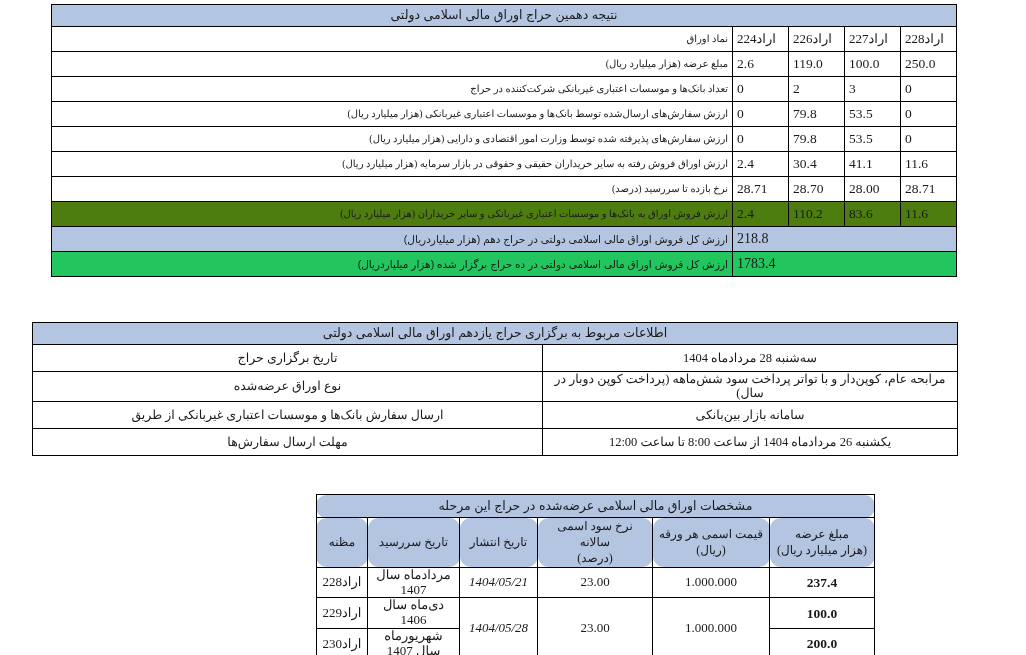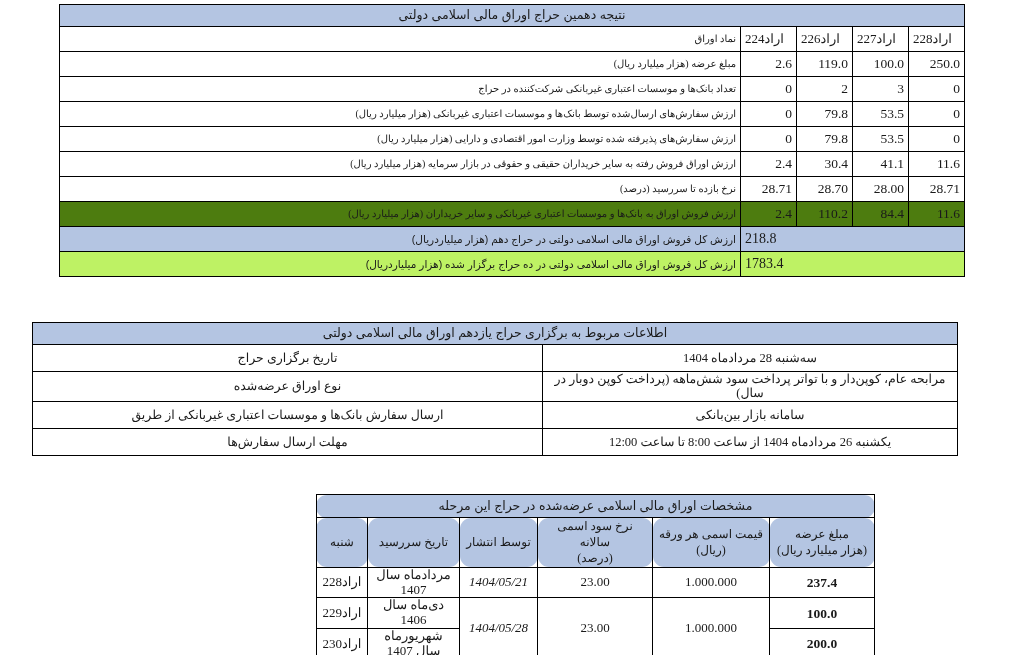--- a/index.html
+++ b/index.html
@@ -43,41 +43,41 @@
     background: #ffffff;
     font-weight: bold;
     font-size: 13px;
     text-align: left;
   }
   .lbl {
     text-align: right;
     font-size: 10px;
   }
   .num {
-    text-align: right;
+    text-align: left;
     font-size: 13.5px;
   }
   .num-b { font-weight: bold; }
   .peach   { background: #4d7c0f; }
   .blue    { background: #b4c5e2; }
-  .orange  { background: #bef264; }
+  .orange  { background: #22c55e; }
   .tot-lbl {
     font-weight: bold;
     font-size: 10.5px;
     text-align: right;
     font-family: "Liberation Sans", "DejaVu Sans", sans-serif;
   }
   .tot-val {
     font-weight: bold;
     font-size: 14px;
     text-align: left;
   }
 
   
-  #table-auction-result { top: 4px; right: 61px; width: 905px; }
+  #table-auction-result { top: 4px; right: 69px; width: 905px; }
   #table-auction-result td { height: 24px; }
   #table-auction-result .r-title td { height: 21px; }
 
   
   #table-auction-info { top: 322px; right: 68px; width: 925px; }
   #table-auction-info td { height: 26px; font-size: 12.5px; text-align: center; }
   #table-auction-info .r-title td { height: 21px; }
   #table-auction-info .t2-lbl { text-align: center; }
   #table-auction-info .t2-val { text-align: center; }
 
@@ -155,21 +155,21 @@
     </tr>
     <tr>
       <td class="num">28.71</td>
       <td class="num">28.00</td>
       <td class="num">28.70</td>
       <td class="num">28.71</td>
       <td class="lbl">نرخ بازده تا سررسید (درصد)</td>
     </tr>
     <tr>
       <td class="num num-b peach">11.6</td>
-      <td class="num num-b peach">84.4</td>
+      <td class="num num-b peach">83.6</td>
       <td class="num num-b peach">110.2</td>
       <td class="num num-b peach">2.4</td>
       <td class="lbl peach">ارزش فروش اوراق به بانک‌ها و موسسات اعتباری غیربانکی و سایر خریداران (هزار میلیارد ریال)</td>
     </tr>
 
     <tr>
       <td class="tot-val blue" colspan="4">218.8</td>
       <td class="tot-lbl blue">ارزش کل فروش اوراق مالی اسلامی دولتی در حراج دهم (هزار میلیاردریال)</td>
     </tr>
     <tr>
@@ -226,23 +226,23 @@
         <span>(هزار میلیارد ریال)</span>
       </td>
       <td class="hdr-cell">
         <span>قیمت اسمی هر ورقه</span><br>
         <span>(ریال)</span>
       </td>
       <td class="hdr-cell">
         <span>نرخ سود اسمی سالانه</span><br>
         <span>(درصد)</span>
       </td>
-      <td class="hdr-cell">توسط انتشار</td>
+      <td class="hdr-cell">تاریخ انتشار</td>
       <td class="hdr-cell">تاریخ سررسید</td>
-      <td class="hdr-cell">شنبه</td>
+      <td class="hdr-cell">مظنه</td>
     </tr>
 
     <tr>
       <td class="cell-b">237.4</td>
       <td class="cell-c">1.000.000</td>
       <td class="cell-c">23.00</td>
       <td class="cell-i">1404/05/21</td>
       <td class="cell-c">مردادماه سال 1407</td>
       <td class="cell-c">اراد228</td>
     </tr>

